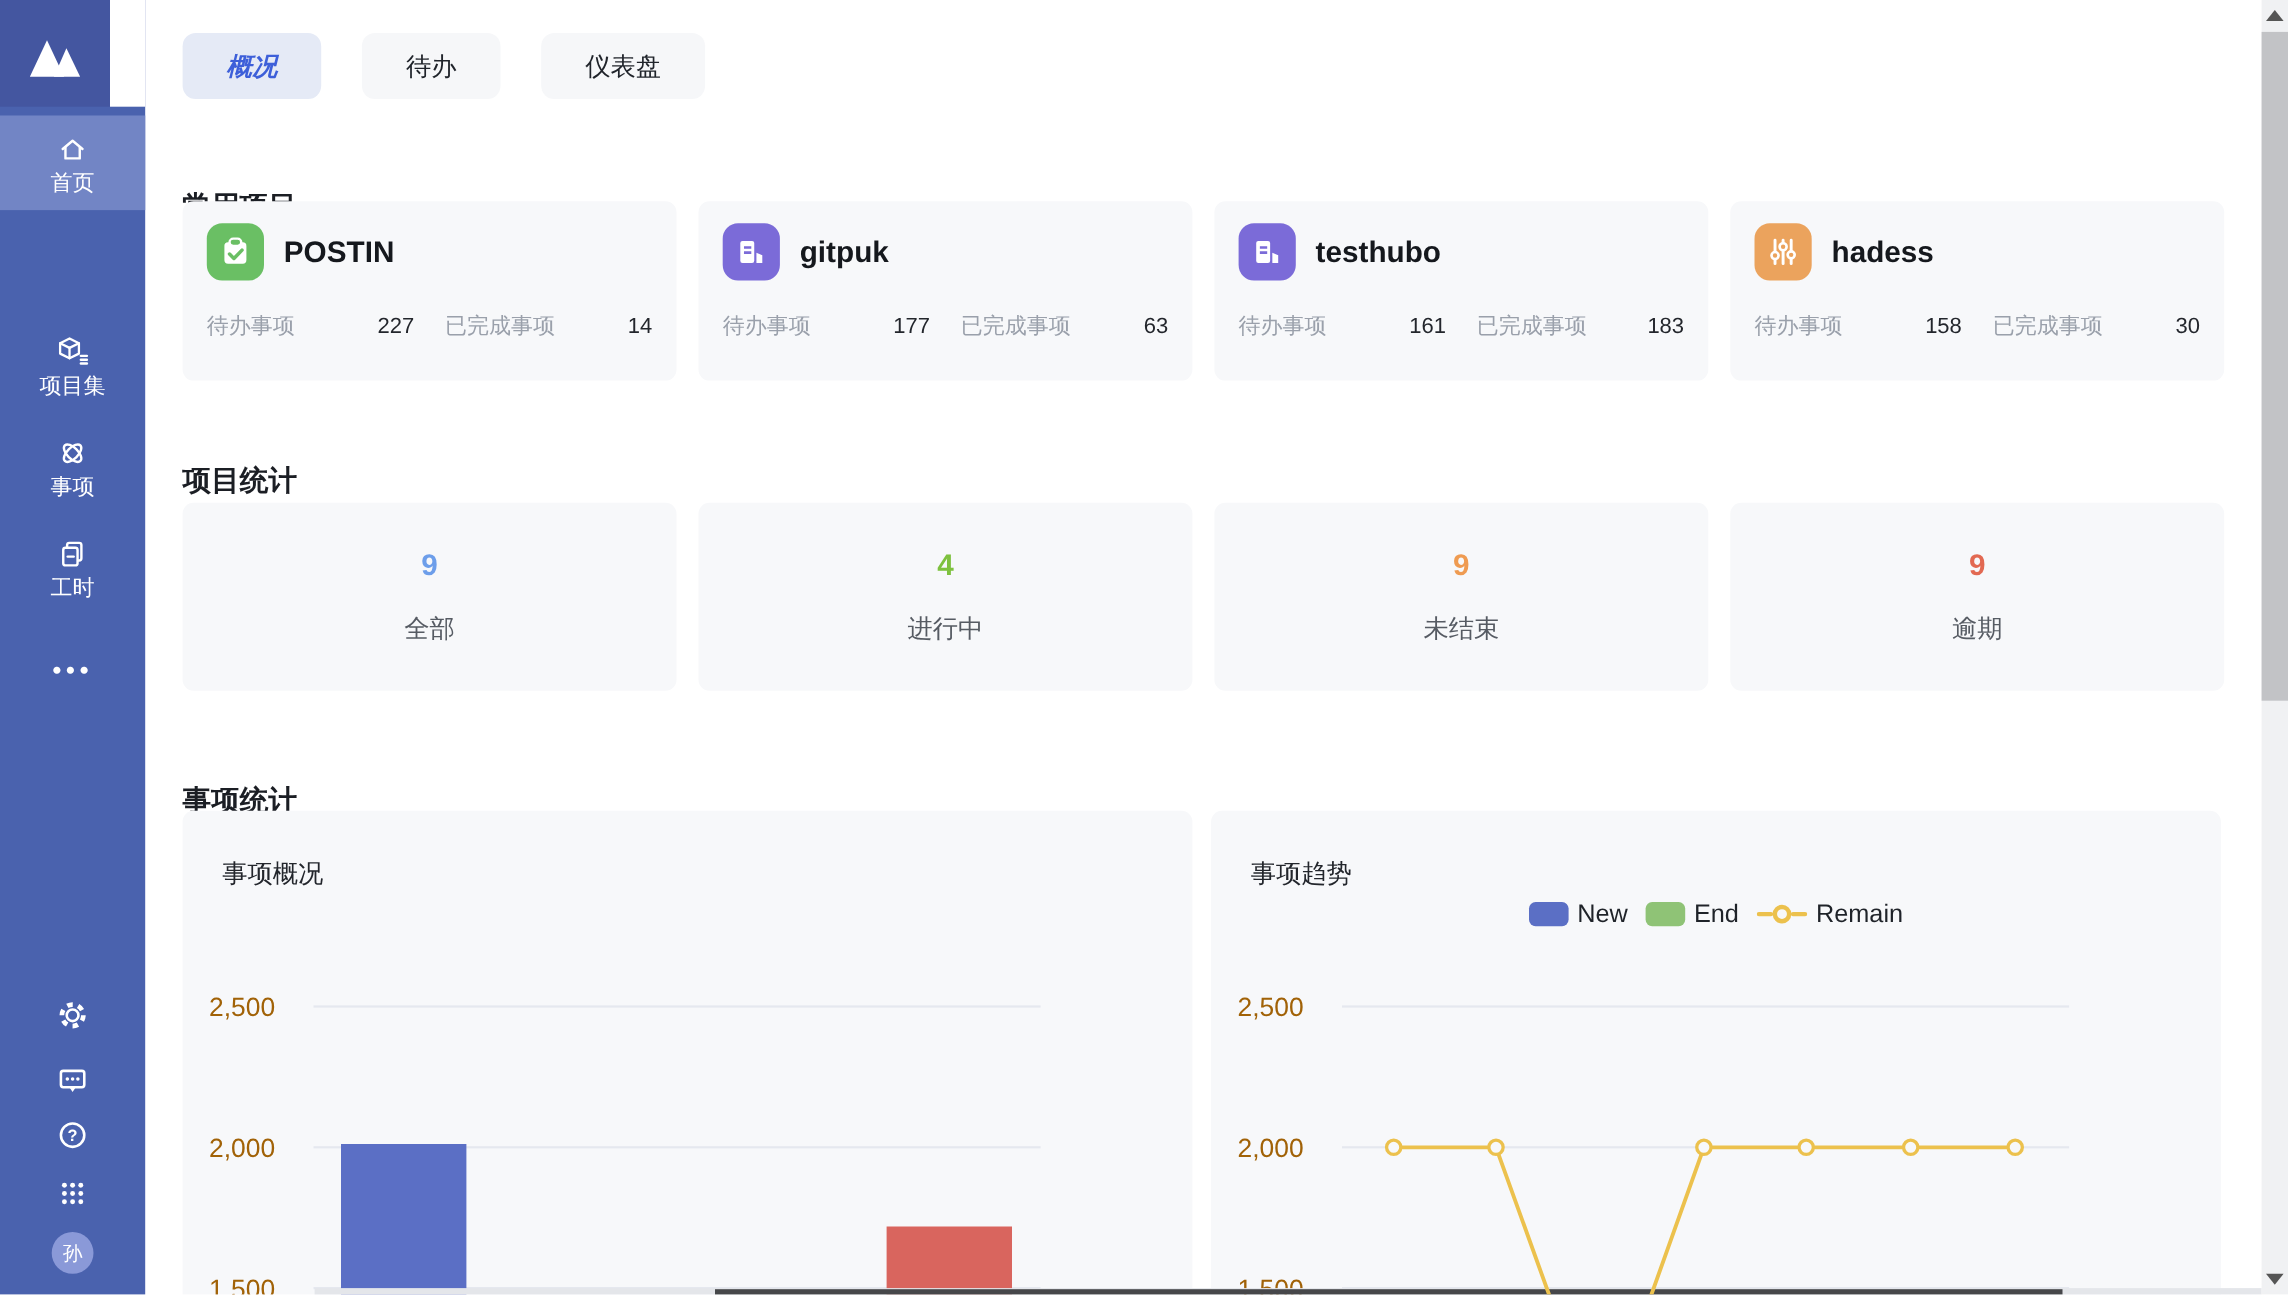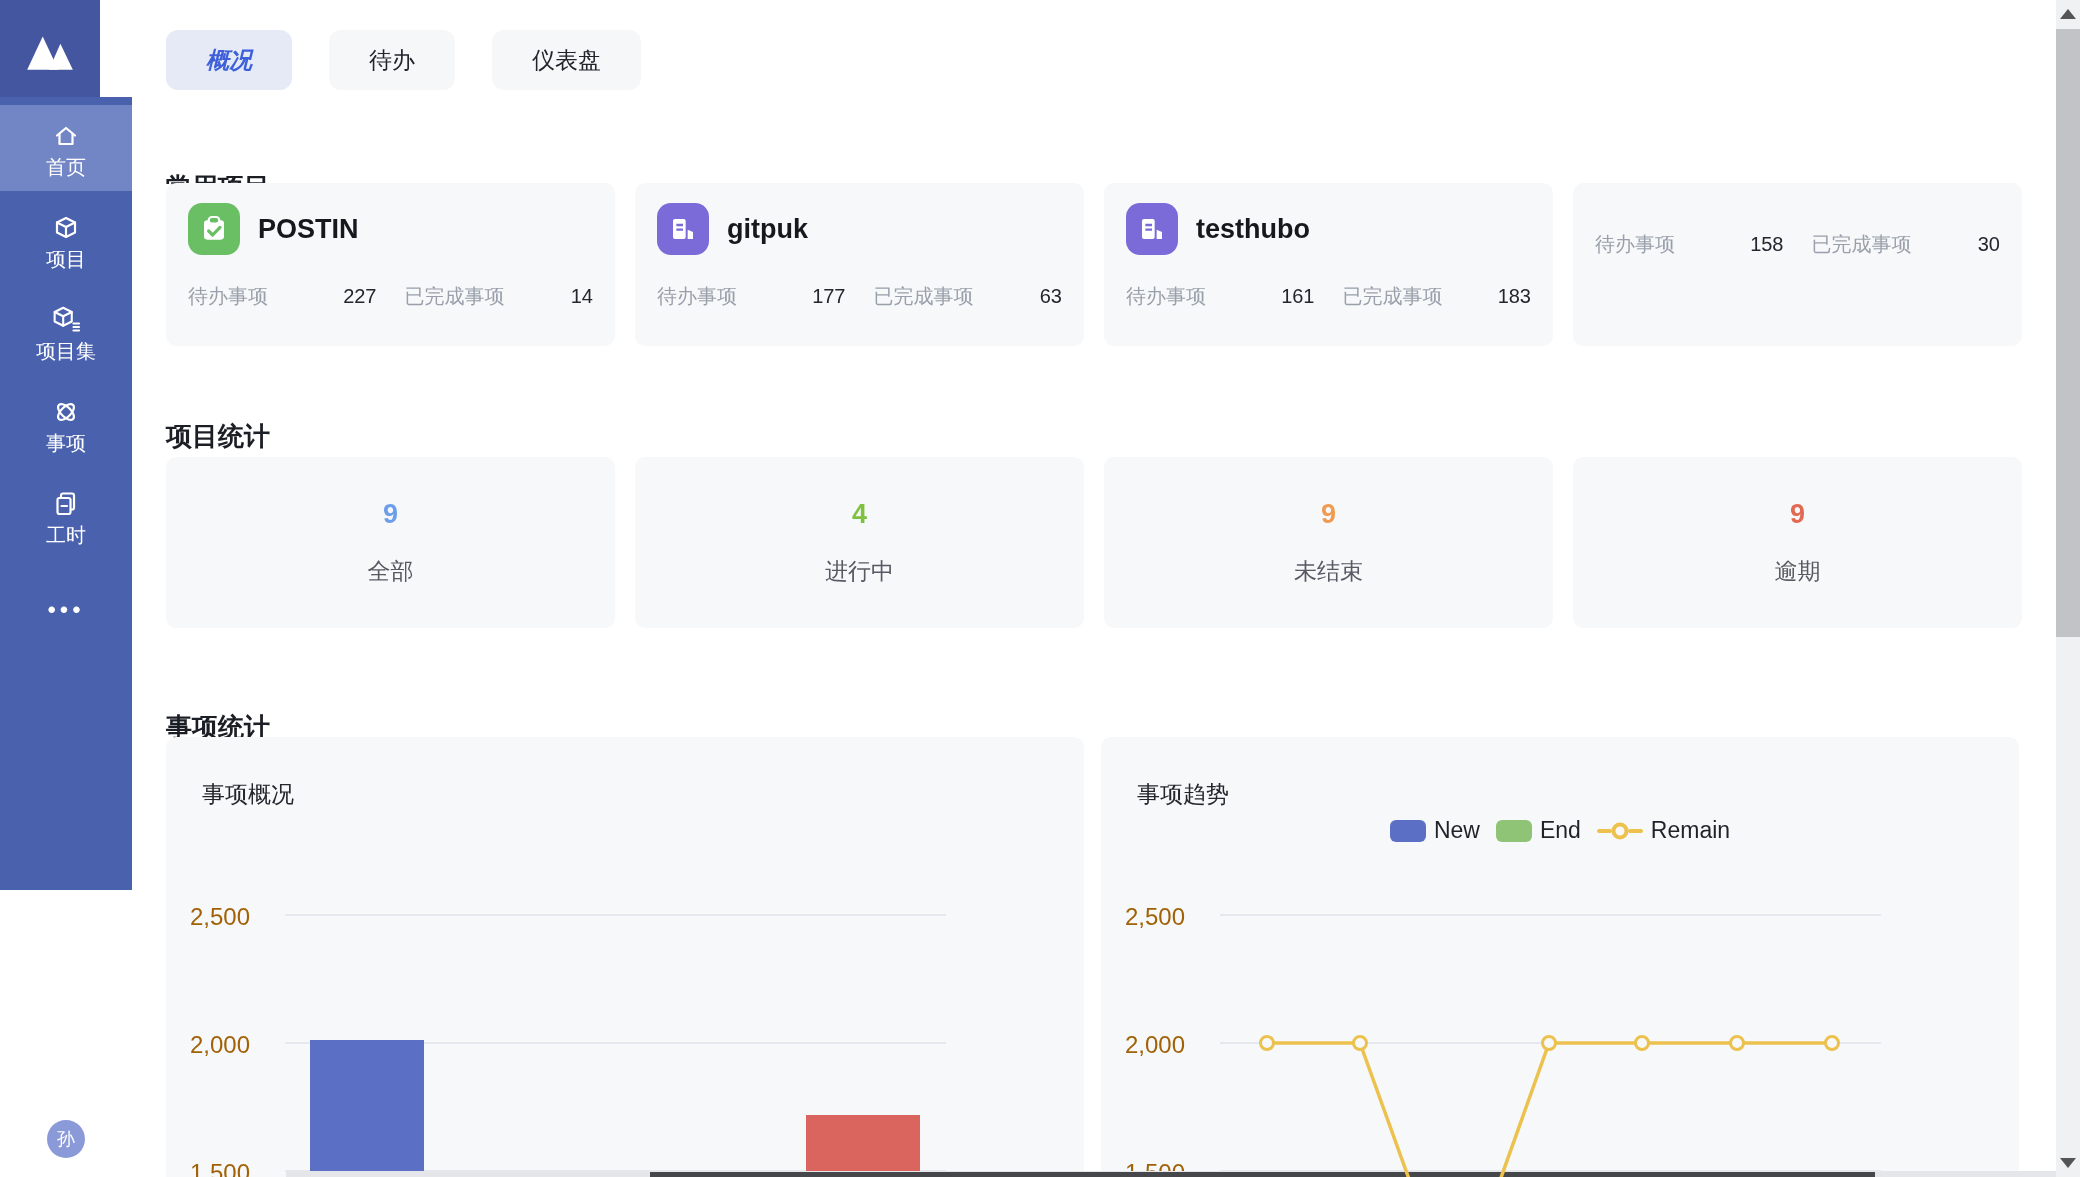--- a/index.html
+++ b/index.html
@@ -1,20 +1,20 @@
 <!DOCTYPE html>
 <html><head>
 <meta charset="utf-8">
 <style>
   html,body{margin:0;padding:0;background:#fff;}
   .page{position:relative;width:2080px;height:1177px;overflow:hidden;background:#ffffff;
         font-family:"Liberation Sans","DejaVu Sans",sans-serif;}
 
   
-  .sidebar{position:absolute;left:0;top:0;width:132px;height:890px;background:#4a62ae;}
+  .sidebar{position:absolute;left:0;top:0;width:132px;height:1177px;background:#4a62ae;}
   .logo-tile{position:absolute;left:0;top:0;width:100px;height:97px;background:#4456a0;
              display:flex;align-items:center;justify-content:center;}
   .corner-patch{position:absolute;left:100px;top:0;width:32px;height:97px;background:#ffffff;}
   .nav-item{position:absolute;left:0;width:132px;height:86px;display:flex;flex-direction:column;
             align-items:center;justify-content:center;gap:5px;color:#fff;cursor:pointer;}
   .nav-item.active{background:#7285c5;}
   .nav-label{font-size:20px;line-height:1;}
   .more-dots{position:absolute;top:596px;left:0;width:132px;text-align:center;color:#fff;
              font-size:24px;letter-spacing:4px;cursor:pointer;}
   .side-icon{position:absolute;left:0;width:132px;display:flex;justify-content:center;cursor:pointer;}
@@ -89,30 +89,20 @@
     <div class="nav-item active" style="top:105px">
       <span>
         <svg width="32" height="32" viewBox="0 0 32 32" fill="none" stroke="#fff" stroke-width="2.2" stroke-linecap="round" stroke-linejoin="round">
           <path d="M7 15.5 L16 8 L25 15.5"></path>
             <path d="M9.5 13.8 V24 H22.5 V13.8"></path>
         </svg>
       </span>
       <span class="nav-label">首页</span>
     </div>
 
-    <div class="nav-item" style="top:197px">
-      <span>
-        <svg width="32" height="32" viewBox="0 0 32 32" fill="none" stroke="#fff" stroke-width="2.2" stroke-linecap="round" stroke-linejoin="round">
-          <path d="M16 6 L25 10.5 V20.5 L16 25 L7 20.5 V10.5 Z"></path>
-            <path d="M7 10.5 L16 15 L25 10.5"></path>
-            <path d="M16 15 V25"></path>
-        </svg>
-      </span>
-      <span class="nav-label">项目</span>
-    </div>
 
     <div class="nav-item" style="top:289px">
       <span>
         <svg width="32" height="32" viewBox="0 0 32 32" fill="none" stroke="#fff" stroke-width="2.2" stroke-linecap="round" stroke-linejoin="round">
           <g transform="translate(-2,-2) scale(0.95)">
             <path d="M16 6 L25 10.5 V20.5 L16 25 L7 20.5 V10.5 Z"></path>
               <path d="M7 10.5 L16 15 L25 10.5"></path>
               <path d="M16 15 V25"></path>
           </g>
           <path d="M23.5 19.5 H29"></path>
@@ -260,20 +250,31 @@
             <span class="val">161</span>
           </div>
         <div class="pair">
             <span class="lbl">已完成事项</span>
             <span class="val">183</span>
           </div>
       </div>
     </div>
 
     <div class="proj-card">
+      <div class="proj-head">
+        <span class="tile" style="background-color: rgb(235, 163, 93);">
+          <svg width="32" height="32" viewBox="0 0 24 24">
+            <path d="M6.5 4 V20 M12 4 V20 M17.5 4 V20" stroke="#fff" stroke-width="2" stroke-linecap="round"></path>
+            <circle cx="6.5" cy="14.5" r="2.4" fill="#eba35d" stroke="#fff" stroke-width="1.8"></circle>
+            <circle cx="12" cy="8.5" r="2.4" fill="#eba35d" stroke="#fff" stroke-width="1.8"></circle>
+            <circle cx="17.5" cy="14" r="2.4" fill="#eba35d" stroke="#fff" stroke-width="1.8"></circle>
+          </svg>
+        </span>
+        <span class="proj-name">hadess</span>
+      </div>
       <div class="proj-stats">
         <div class="pair">
             <span class="lbl">待办事项</span>
             <span class="val">158</span>
           </div>
         <div class="pair">
             <span class="lbl">已完成事项</span>
             <span class="val">30</span>
           </div>
       </div>

